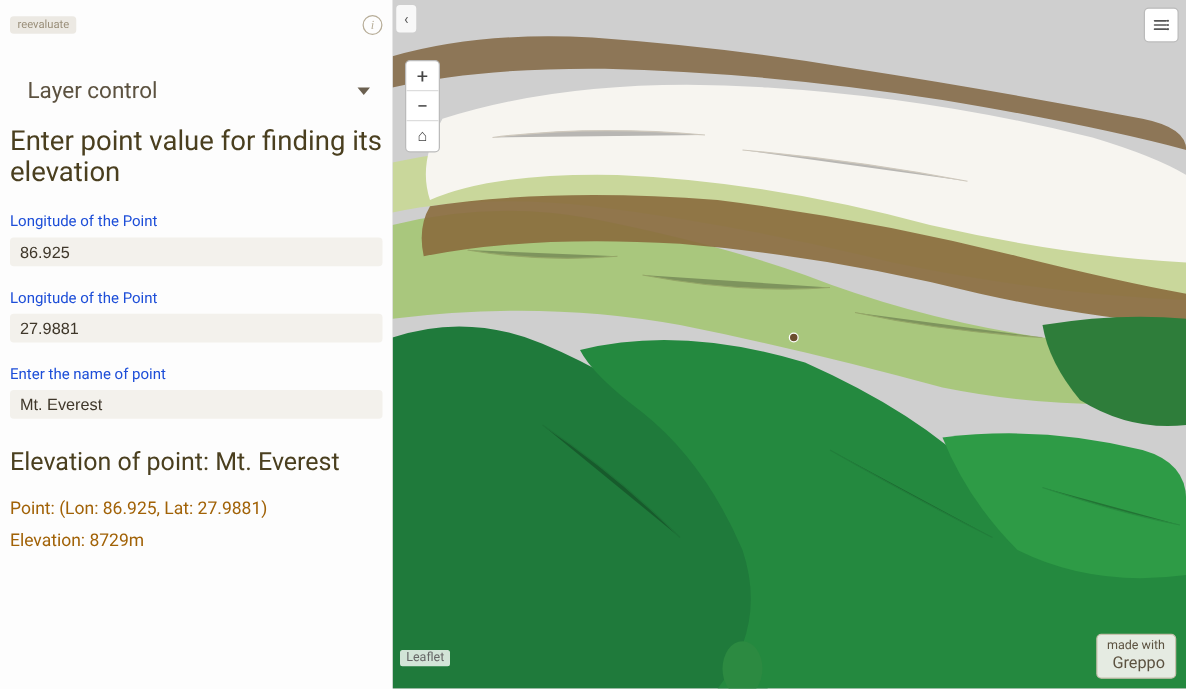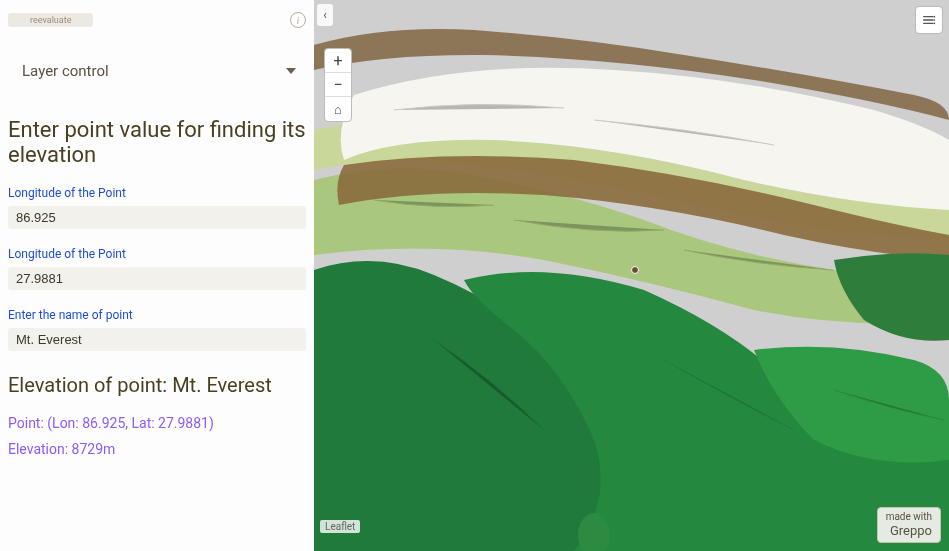--- a/index.html
+++ b/index.html
@@ -1,28 +1,28 @@
 <!DOCTYPE html>
 <html><head>
 <meta charset="utf-8">
 <style>
   * { box-sizing: border-box; margin: 0; padding: 0; }
   html, body { width: 949px; height: 551px; font-family: -apple-system, BlinkMacSystemFont, "Segoe UI", Roboto, sans-serif; overflow: hidden; background: #fff; }
   .app { display: flex; width: 100%; height: 100%; }
   .sidebar { width: 314px; height: 100%; background: #fdfdfd; padding: 8px; overflow-y: auto; position: relative; }
   .topbar { display: flex; justify-content: space-between; align-items: center; height: 24px; }
-  .reeval { font-size: 9px; color: #9a8f7a; background: #ece9e3; border-radius: 3px; padding: 2px 22px; text-align: center; }
+  .reeval { font-size: 9px; color: #9a8f7a; background: #ece9e3; border-radius: 3px; padding: 2px 6px; text-align: center; }
   .info-icon { width: 16px; height: 16px; border: 1.5px solid #b7ad98; border-radius: 50%; display: flex; align-items: center; justify-content: center; font-size: 10px; color: #b7ad98; font-style: italic; font-family: serif; }
-  .layer-control { margin-top: 24px; display: flex; justify-content: space-between; align-items: center; padding: 6px 10px 6px 14px; border-radius: 4px; font-size: 15px; color: #5c5240; cursor: pointer; }
+  .layer-control { margin-top: 24px; display: flex; justify-content: space-between; align-items: center; padding: 6px 10px 6px 14px; border-radius: 4px; font-size: 18px; color: #5c5240; cursor: pointer; }
   .chev-down { width: 0; height: 0; border-left: 5px solid transparent; border-right: 5px solid transparent; border-top: 6px solid #6b6050; }
-  .heading { margin-top: 31px; font-size: 22px; font-weight: 400; color: #4a3f1f; line-height: 1.15; }
+  .heading { margin-top: 12px; font-size: 22px; font-weight: 400; color: #4a3f1f; line-height: 1.15; }
   .label { margin-top: 18px; font-size: 12px; color: #1d4ed8; }
   .field { margin-top: 6px; width: 100%; padding: 4px 8px; font-size: 13px; color: #3f372a; background: #f3f1ec; border: none; border-radius: 3px; }
   .result-head { margin-top: 22px; font-size: 20px; font-weight: 400; color: #4a3f1f; }
-  .result-line { margin-top: 18px; font-size: 14px; color: #8b5cf6; }
+  .result-line { margin-top: 18px; font-size: 14px; color: #a16207; }
   .mapwrap { flex: 1; height: 100%; position: relative; background: #d4d4d4; overflow: hidden; }
   .map-svg { width: 100%; height: 100%; display: block; }
   .collapse-btn { position: absolute; top: 4px; left: 3px; width: 16px; height: 22px; background: rgba(255,255,255,0.85); border-radius: 3px; display: flex; align-items: center; justify-content: center; font-size: 12px; color: #555; cursor: pointer; }
   .layers-btn { position: absolute; top: 6px; right: 6px; width: 28px; height: 28px; background: #fff; border: 1px solid #bbb; border-radius: 4px; display: flex; align-items: center; justify-content: center; cursor: pointer; }
   .layers-btn svg { width: 16px; height: 16px; }
   .zoom-ctrl { position: absolute; top: 48px; left: 10px; width: 28px; background: #fff; border: 1px solid #bbb; border-radius: 4px; overflow: hidden; }
   .zoom-ctrl div { height: 24px; display: flex; align-items: center; justify-content: center; font-size: 16px; color: #444; border-bottom: 1px solid #ddd; cursor: pointer; }
   .zoom-ctrl div:last-child { border-bottom: none; font-size: 13px; }
   .leaflet-attr { position: absolute; bottom: 18px; left: 6px; background: rgba(255,255,255,0.8); font-size: 10px; color: #666; padding: 1px 5px; border-radius: 2px; }
   .madewith { position: absolute; bottom: 8px; right: 8px; background: rgba(240,240,235,0.95); border: 1px solid #c7c0ad; border-radius: 4px; padding: 3px 8px; font-size: 10px; color: #5c5240; text-align: center; line-height: 1.2; }

